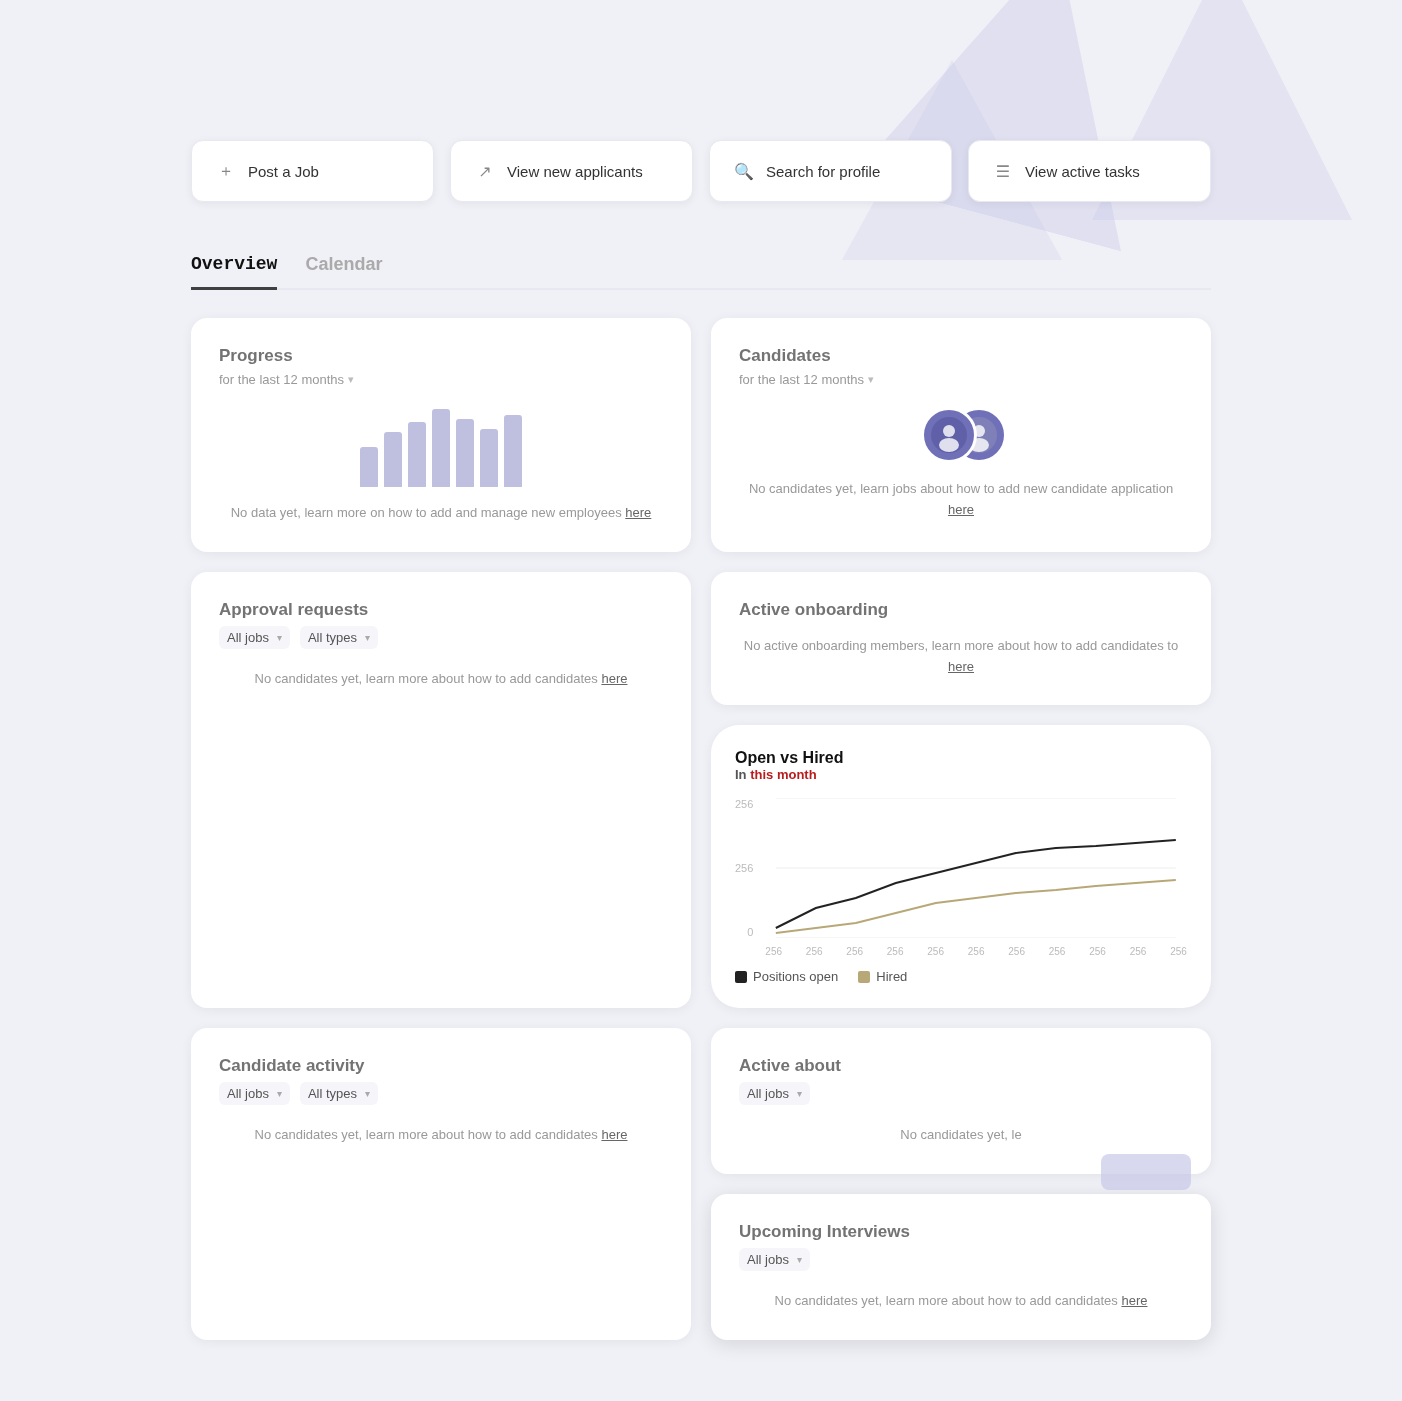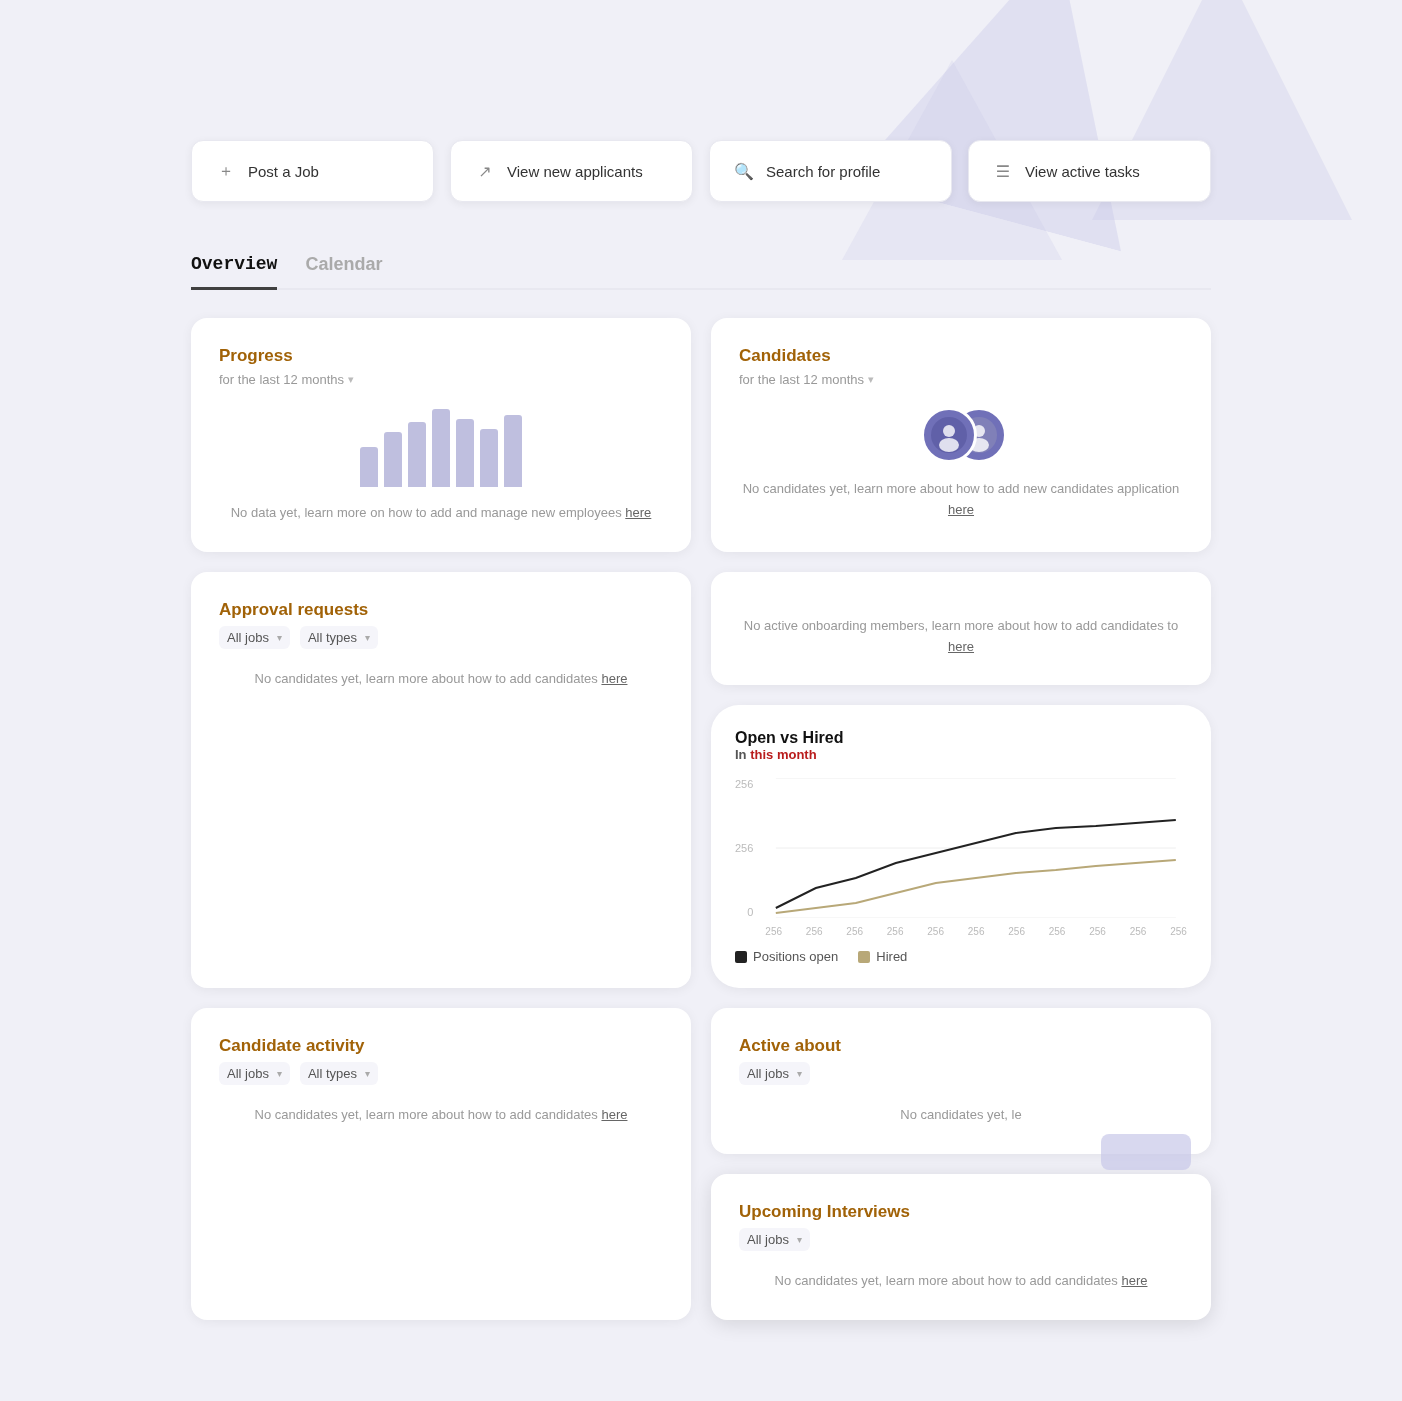--- a/index.html
+++ b/index.html
@@ -109,21 +109,21 @@
     
     .card {
       background: white;
       border-radius: 16px;
       padding: 28px;
       box-shadow: 0 2px 12px rgba(0,0,0,0.06);
     }
     .card-title {
       font-size: 17px;
       font-weight: 700;
-      color: #a16207;
+      color: #737373;
       margin-bottom: 6px;
     }
     .card-subtitle {
       font-size: 13px;
       color: #999;
       display: flex;
       align-items: center;
       gap: 4px;
       margin-bottom: 20px;
     }
@@ -304,21 +304,21 @@
           <div class="avatar-circle" style="left:30px;">
             <svg viewBox="0 0 36 36" fill="none">
               <circle cx="18" cy="18" r="18" fill="#8080b8"></circle>
               <circle cx="18" cy="14" r="6" fill="white" opacity="0.8"></circle>
               <ellipse cx="18" cy="28" rx="10" ry="7" fill="white" opacity="0.8"></ellipse>
             </svg>
           </div>
         </div>
       </div>
       <p class="empty-text">
-        <span>No candidates yet, learn more about how to add new candidates application</span>
+        <span>No candidates yet, learn jobs about how to add new candidate application</span>
         <a href="#">here</a>
       </p>
     </div>
 
     <div class="card">
       <div class="card-title">Approval requests</div>
       <div class="filter-bar">
         <div class="filter-dropdown">
           <span>All jobs</span>
           <span class="chevron">▾</span>
@@ -330,20 +330,21 @@
       </div>
       <p class="empty-text">
         <span>No candidates yet, learn more about how to add candidates</span>
         <a href="#">here</a>
       </p>
     </div>
 
     <div style="display: flex; flex-direction: column; gap: 20px;">
 
       <div class="card">
+        <div class="card-title">Active onboarding</div>
         <p class="empty-text" style="margin-top: 16px;">
           <span>No active onboarding members, learn more about how to add candidates to</span>
           <a href="#">here</a>
         </p>
       </div>
 
       <div class="chart-card">
         <div class="chart-title">Open vs Hired</div>
         <div class="chart-subtitle">
           <span>In</span>&nbsp;<span style="font-weight:600; color:#b91c1c;">this month</span>

